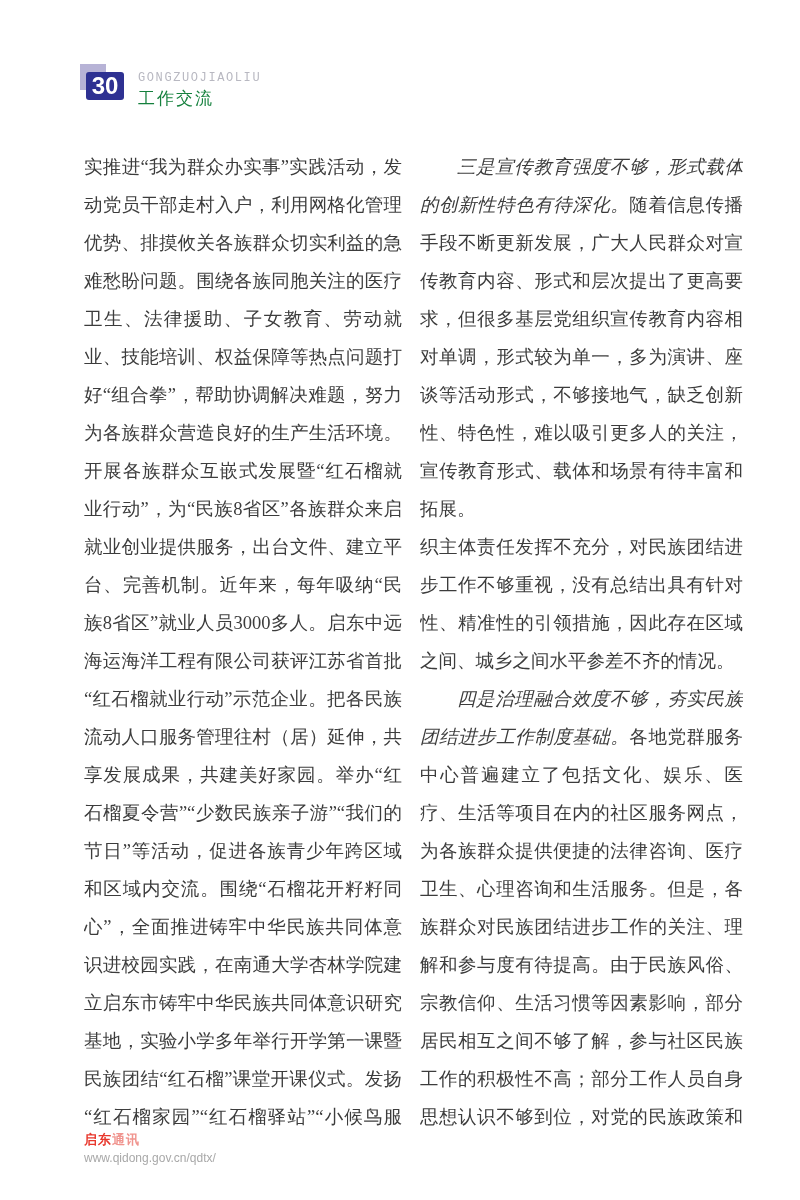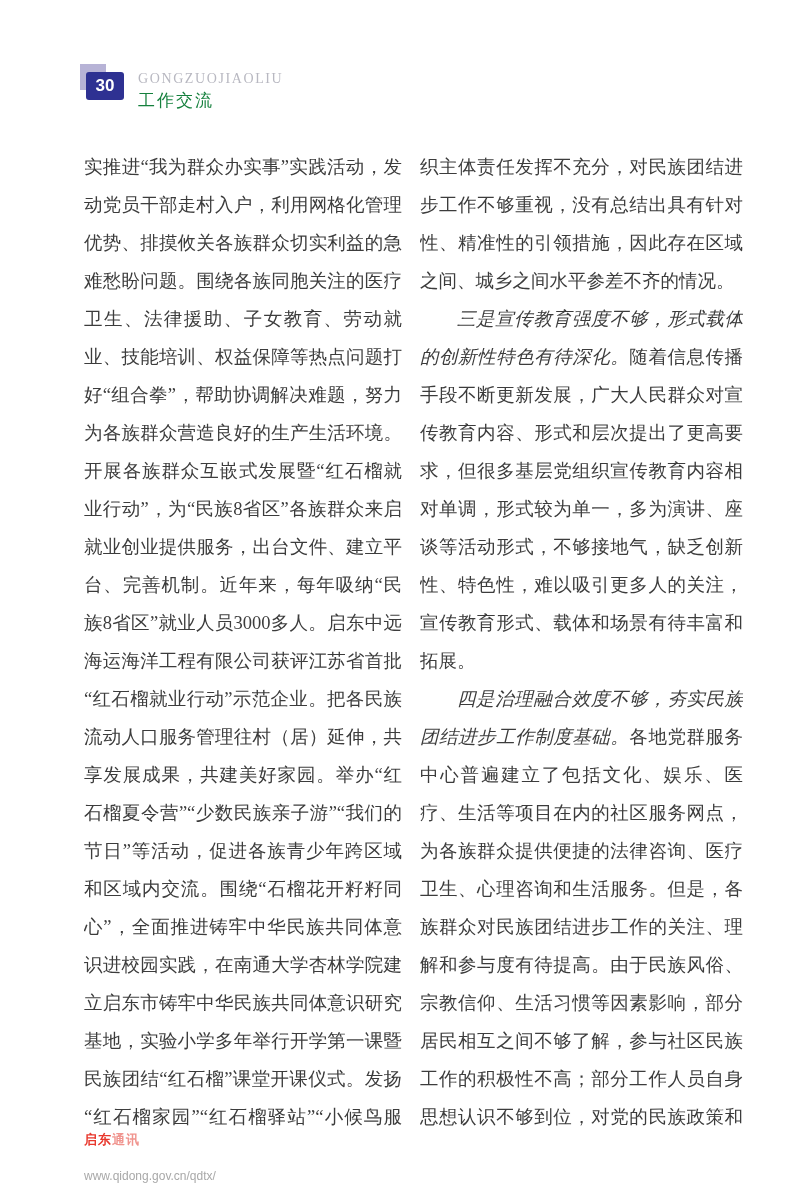--- a/index.html
+++ b/index.html
@@ -26,27 +26,27 @@
     width: 26px; height: 26px;
     background: var(--badge-shadow, #b7b3d6);
   }
   .badge {
     position: absolute; left: 6px; top: 8px;
     width: 38px; height: 28px;
     background: var(--badge-navy, #2e3192);
     border-radius: 3px;
     color: #ffffff;
     font-family: "Liberation Sans", sans-serif;
-    font-weight: bold; font-size: 17px;
+    font-weight: bold; font-size: 24px;
     display: flex; align-items: center; justify-content: center;
   }
   .section-block { margin-left: 12px; padding-top: 7px; }
   .section-pinyin {
-    font-family: Liberation Serif, serif;
-    font-size: 14px; letter-spacing: 1.6px;
+    font-family: Liberation Mono, monospace;
+    font-size: 12px; letter-spacing: 1.6px;
     color: #b8b8c1;
   }
   .section-title {
     font-family: Liberation Mono, monospace;
     font-size: 17px; letter-spacing: 2px;
     color: #15803d; margin-top: 2px;
   }
 
   
   .col {
@@ -72,21 +72,21 @@
   
   .page-footer { position: absolute; left: 84px; top: 1120px; }
   .brand {
     font-family: "Liberation Sans", sans-serif;
     font-size: 13px; font-weight: bold; letter-spacing: 1px; margin-top: 11px;
   }
   .brand-a { color: var(--brand-red, #e8382d); }
   .brand-b { color: var(--brand-red-light, #f0948e); }
   .url {
     font-family: "Liberation Sans", sans-serif;
-    font-size: 12px; color: #a8a8a8; margin-top: 20px;
+    font-size: 12px; color: #a8a8a8; margin-top: 2px;
   }
 </style>
 </head>
 <body>
 
 <div class="page">
 
   <header class="page-header">
     <div class="badge-wrap">
       <div class="badge-shadow"></div>
@@ -99,22 +99,22 @@
   </header>
 
   <main>
     <section class="col col-left">
       <p class="body cont">实推进“我为群众办实事”实践活动，发动党员干部走村入户，利用网格化管理优势、排摸攸关各族群众切实利益的急难愁盼问题。围绕各族同胞关注的医疗卫生、法律援助、子女教育、劳动就业、技能培训、权益保障等热点问题打好“组合拳”，帮助协调解决难题，努力为各族群众营造良好的生产生活环境。开展各族群众互嵌式发展暨“红石榴就业行动”，为“民族8省区”各族群众来启就业创业提供服务，出台文件、建立平台、完善机制。近年来，每年吸纳“民族8省区”就业人员3000多人。启东中远海运海洋工程有限公司获评江苏省首批“红石榴就业行动”示范企业。把各民族流动人口服务管理往村（居）延伸，共享发展成果，共建美好家园。举办“红石榴夏令营”“少数民族亲子游”“我们的节日”等活动，促进各族青少年跨区域和区域内交流。围绕“石榴花开籽籽同心”，全面推进铸牢中华民族共同体意识进校园实践，在南通大学杏林学院建立启东市铸牢中华民族共同体意识研究基地，实验小学多年举行开学第一课暨民族团结“红石榴”课堂开课仪式。发扬“红石榴家园”“红石榴驿站”“小候鸟服务站”等民族工作品牌特色，深化内涵、扩大影响。推动民族工作“一地一品”建设，打造“1+6+N”品牌体系，进一步扩大“东疆石榴红”品牌效应。</p>
       <p class="body"><span class="lead">一是政治站位高度不够，推进工作的积极性协调性有待增强。</span></p>
 
     </section>
 
     <section class="col col-right">
+      <p class="body"><span class="lead">三是宣传教育强度不够，形式载体的创新性特色有待深化。</span><span>随着信息传播手段不断更新发展，广大人民群众对宣传教育内容、形式和层次提出了更高要求，但很多基层党组织宣传教育内容相对单调，形式较为单一，多为演讲、座谈等活动形式，不够接地气，缺乏创新性、特色性，难以吸引更多人的关注，宣传教育形式、载体和场景有待丰富和拓展。</span></p>
       <p class="body cont">织主体责任发挥不充分，对民族团结进步工作不够重视，没有总结出具有针对性、精准性的引领措施，因此存在区域之间、城乡之间水平参差不齐的情况。</p>
-      <p class="body"><span class="lead">三是宣传教育强度不够，形式载体的创新性特色有待深化。</span><span>随着信息传播手段不断更新发展，广大人民群众对宣传教育内容、形式和层次提出了更高要求，但很多基层党组织宣传教育内容相对单调，形式较为单一，多为演讲、座谈等活动形式，不够接地气，缺乏创新性、特色性，难以吸引更多人的关注，宣传教育形式、载体和场景有待丰富和拓展。</span></p>
       <p class="body"><span class="lead">四是治理融合效度不够，夯实民族团结进步工作制度基础。</span><span>各地党群服务中心普遍建立了包括文化、娱乐、医疗、生活等项目在内的社区服务网点，为各族群众提供便捷的法律咨询、医疗卫生、心理咨询和生活服务。但是，各族群众对民族团结进步工作的关注、理解和参与度有待提高。由于民族风俗、宗教信仰、生活习惯等因素影响，部分居民相互之间不够了解，参与社区民族工作的积极性不高；部分工作人员自身思想认识不够到位，对党的民族政策和宗教工作基本方针把握不准，精准服务能力欠缺，导致党建引领民族团结进步工作的实践成效不够显著。</span></p>
       <p class="body"><span class="lead">一是强引领，以促进“规范化建设”为抓手，夯实民族团结进步工作制度基础。</span></p>
 
     </section>
   </main>
 
   <footer class="page-footer">
     <div class="brand"><span class="brand-a">启东</span><span class="brand-b">通讯</span></div>
     <div class="url">www.qidong.gov.cn/qdtx/</div>
   </footer>

